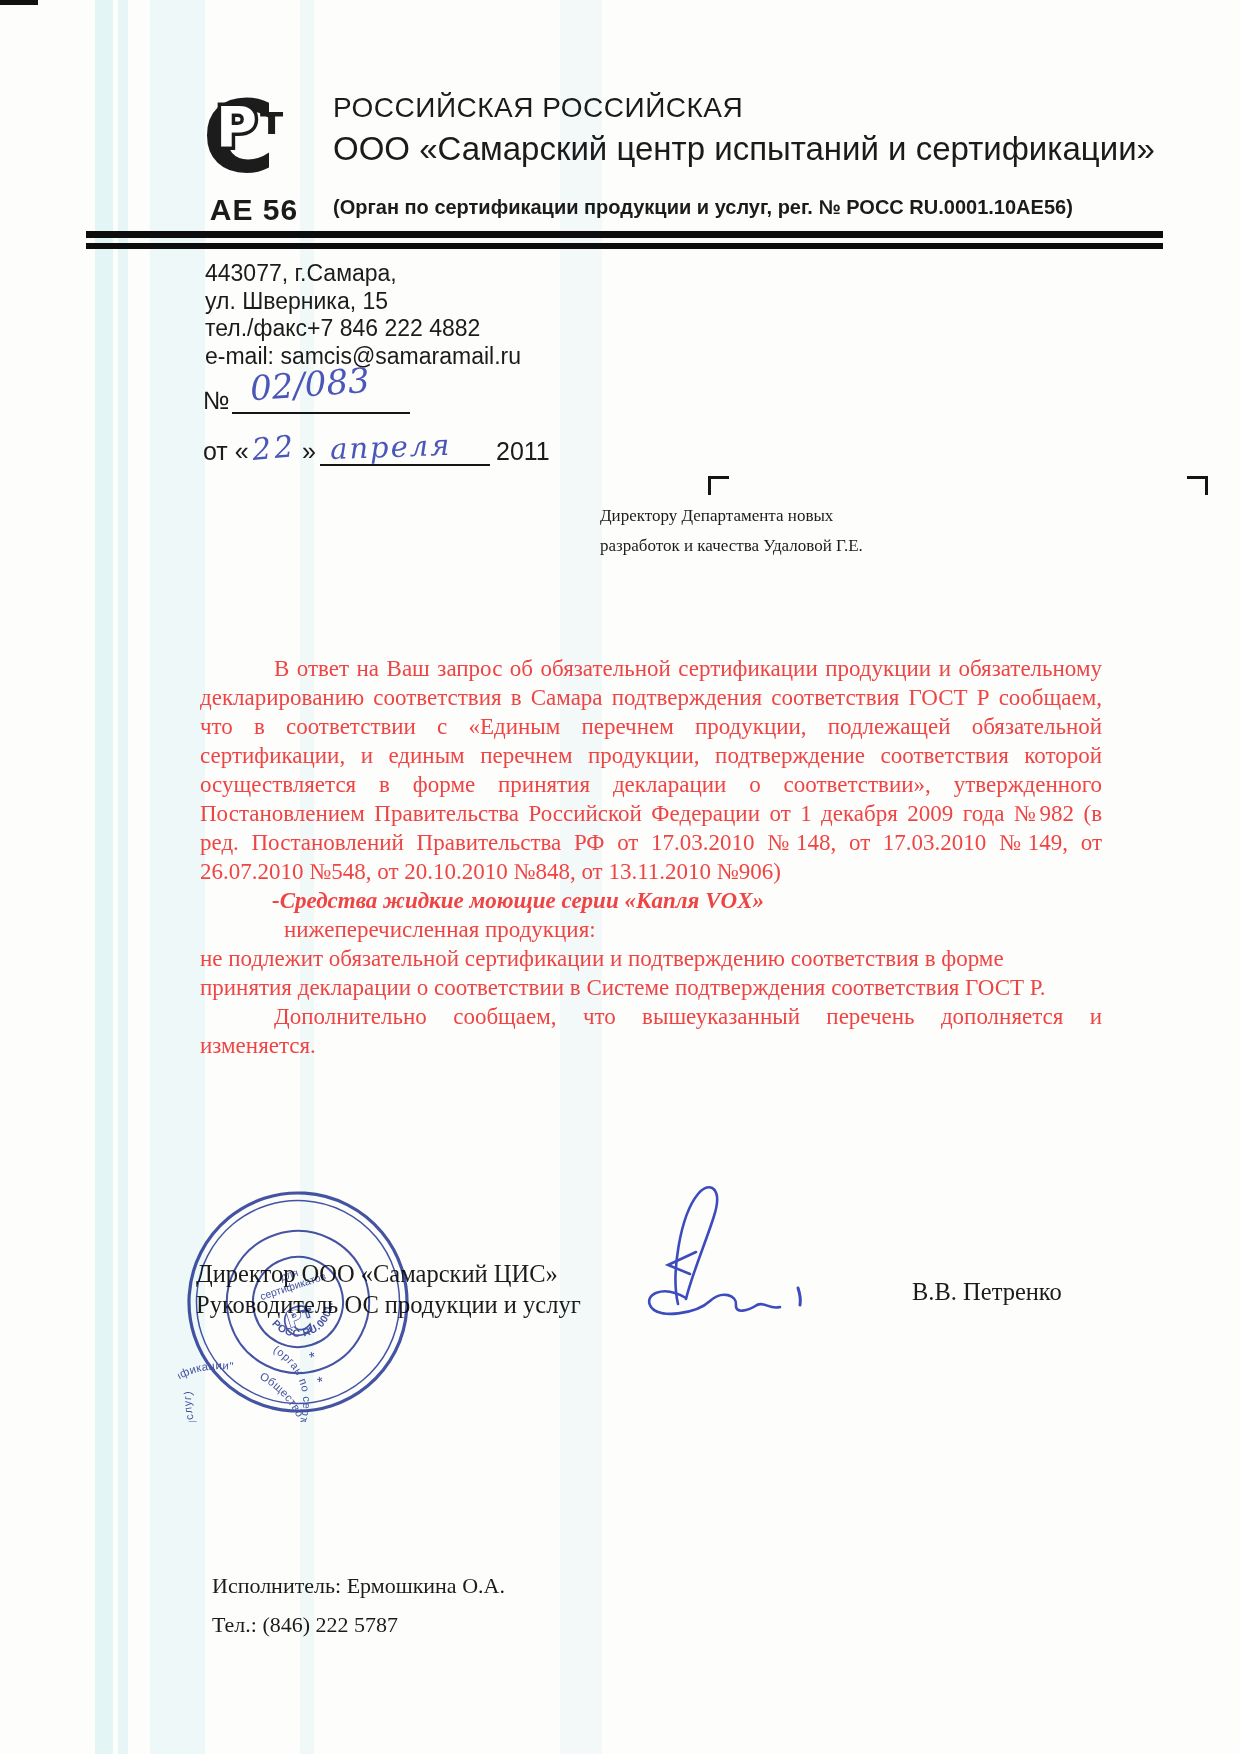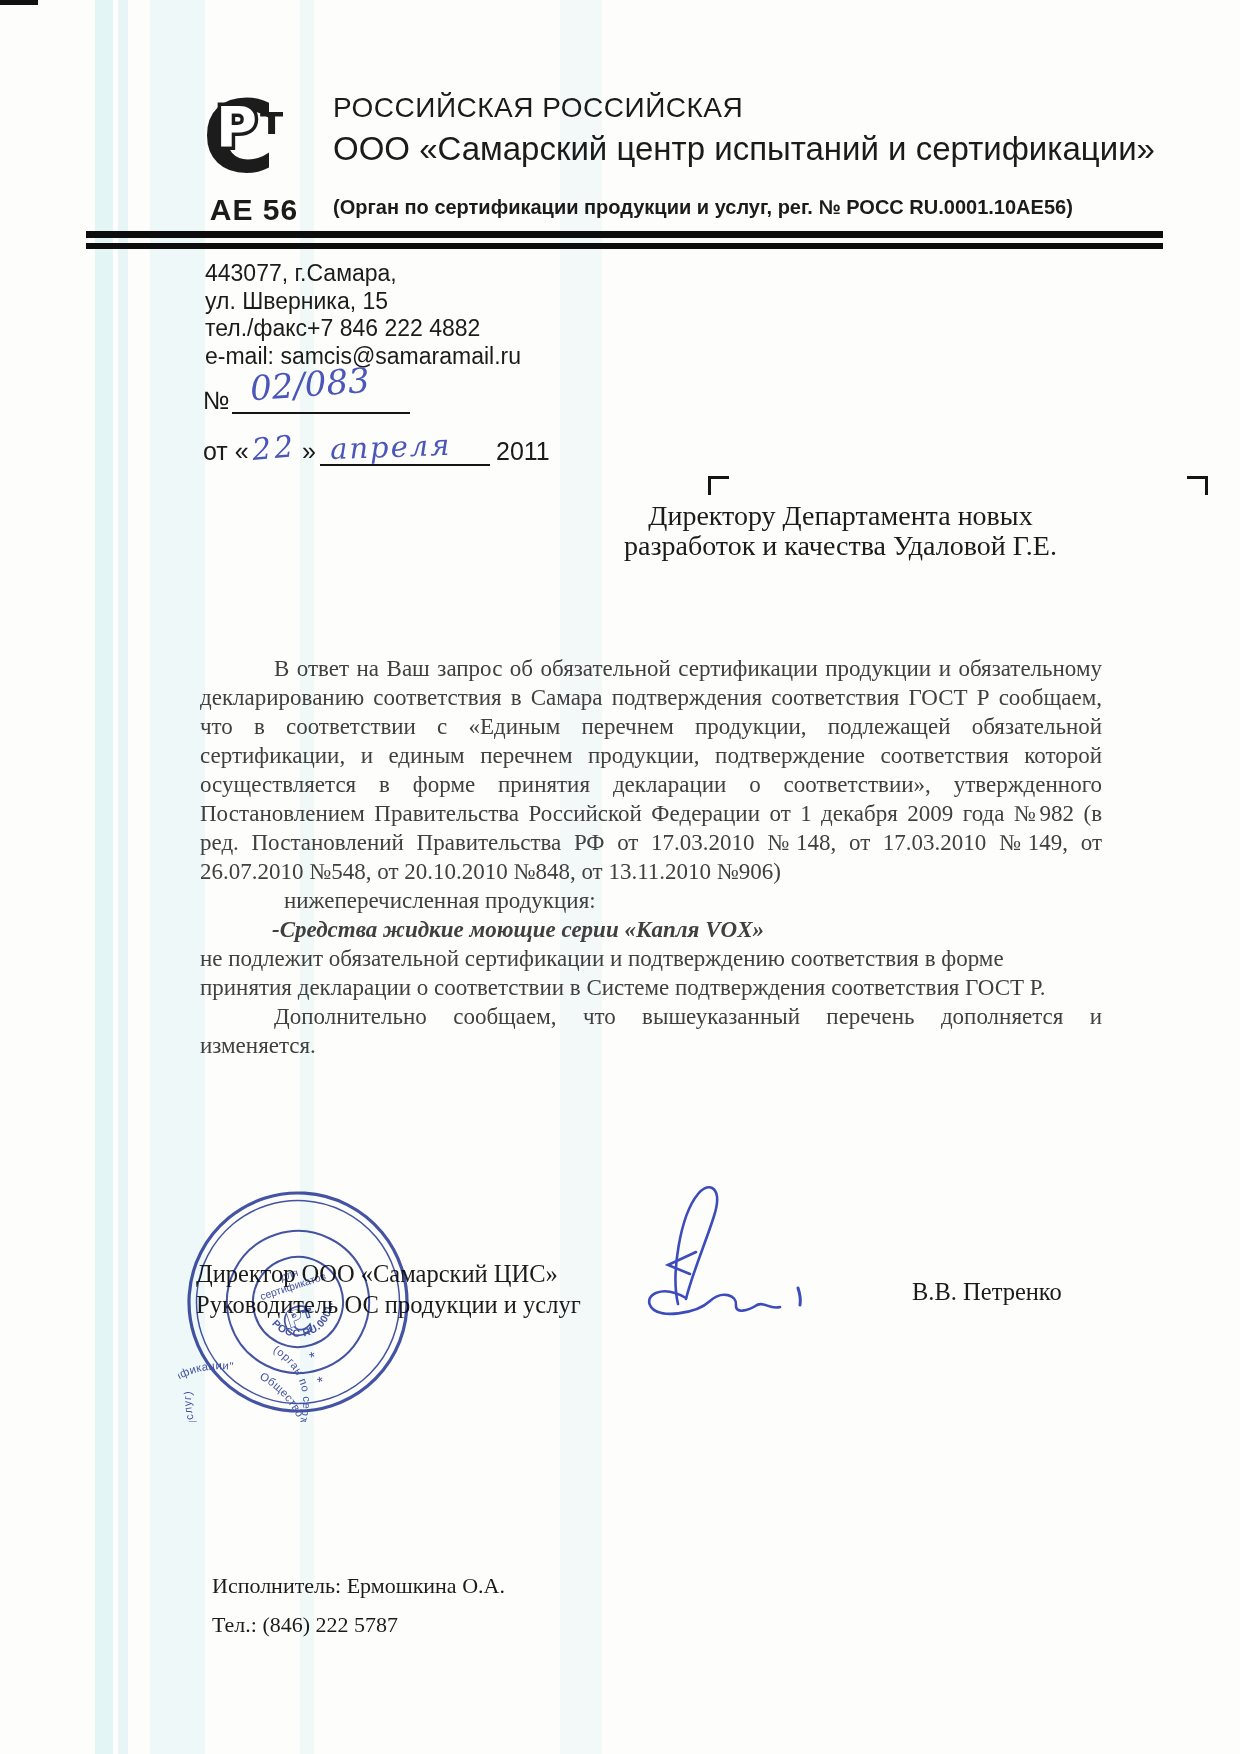--- a/index.html
+++ b/index.html
@@ -16,24 +16,24 @@
   .rule{position:absolute;left:86px;width:1077px;background:#0d0d0d;}
   .ae{font-family:"Liberation Sans",sans-serif;font-weight:bold;font-size:30px;letter-spacing:1px;}
   
   .addr{font-family:"Liberation Sans",sans-serif;font-size:23px;line-height:27.5px;}
   .reflabel{font-family:"Liberation Sans",sans-serif;font-size:25px;}
   .hand{font-family:"DejaVu Serif",serif;font-style:italic;color:#4a56b8;}
   .uline{position:absolute;height:2px;background:#151515;}
   
   .bl{position:absolute;width:18px;height:16px;border-left:3px solid #141414;border-top:3px solid #141414;}
   .br{position:absolute;width:18px;height:16px;border-right:3px solid #141414;border-top:3px solid #141414;}
-  .recipient{position:absolute;left:568px;top:501px;width:545px;text-align:center;
-             font-size:28px;line-height:30px;}
+  .recipient{position:absolute;left:600px;top:501px;width:545px;text-align:left;
+             font-size:17px;line-height:30px;}
   
-  .body-text{position:absolute;left:200px;top:654px;width:902px;font-size:23px;line-height:29px;color:#404040;}
+  .body-text{position:absolute;left:200px;top:654px;width:902px;font-size:23px;line-height:29px;color:#ef4444;}
   .ln{height:29px;overflow:hidden;white-space:nowrap;}
   .j{white-space:normal;text-align:justify;}
   .j::after{content:"";display:inline-block;width:100%;height:0;}
   .i1{text-indent:74px;}
   .i9{text-indent:84px;}
   .i10{text-indent:72px;}
   .prod{font-weight:bold;font-style:italic;}
   
   .sig-title{font-size:24.5px;line-height:31px;}
   .sig-name{font-size:24.5px;}
@@ -93,22 +93,22 @@
 
   <div class="body-text">
       <div class="ln j i1">В ответ на Ваш запрос об обязательной сертификации  продукции и обязательному</div>
       <div class="ln j">декларированию соответствия в Самара подтверждения соответствия ГОСТ Р сообщаем,</div>
       <div class="ln j">что в соответствии с «Единым перечнем продукции, подлежащей обязательной</div>
       <div class="ln j">сертификации, и единым перечнем продукции, подтверждение соответствия которой</div>
       <div class="ln j">осуществляется в форме принятия декларации о соответствии», утвержденного</div>
       <div class="ln j">Постановлением Правительства Российской Федерации от 1 декабря 2009 года №982 (в</div>
       <div class="ln j">ред. Постановлений Правительства РФ от 17.03.2010 №148, от 17.03.2010 №149, от</div>
       <div class="ln">26.07.2010 №548, от 20.10.2010 №848, от 13.11.2010 №906)</div>
+      <div class="ln i10 prod">-Средства жидкие моющие серии «Капля VOX»</div>
       <div class="ln i9">нижеперечисленная продукция:</div>
-      <div class="ln i10 prod">-Средства жидкие моющие серии «Капля VOX»</div>
       <div class="ln">не подлежит обязательной сертификации и подтверждению соответствия в форме</div>
       <div class="ln">принятия декларации о соответствии в Системе подтверждения соответствия ГОСТ Р.</div>
       <div class="ln j i1">Дополнительно сообщаем, что вышеуказанный перечень дополняется и</div>
       <div class="ln">изменяется.</div>
     </div>
 
   <div class="abs sig-title" style="left:196px;top:1258px;">
     <div>Директор ООО «Самарский ЦИС»</div>
     <div>Руководитель ОС продукции и услуг</div>
   </div>

